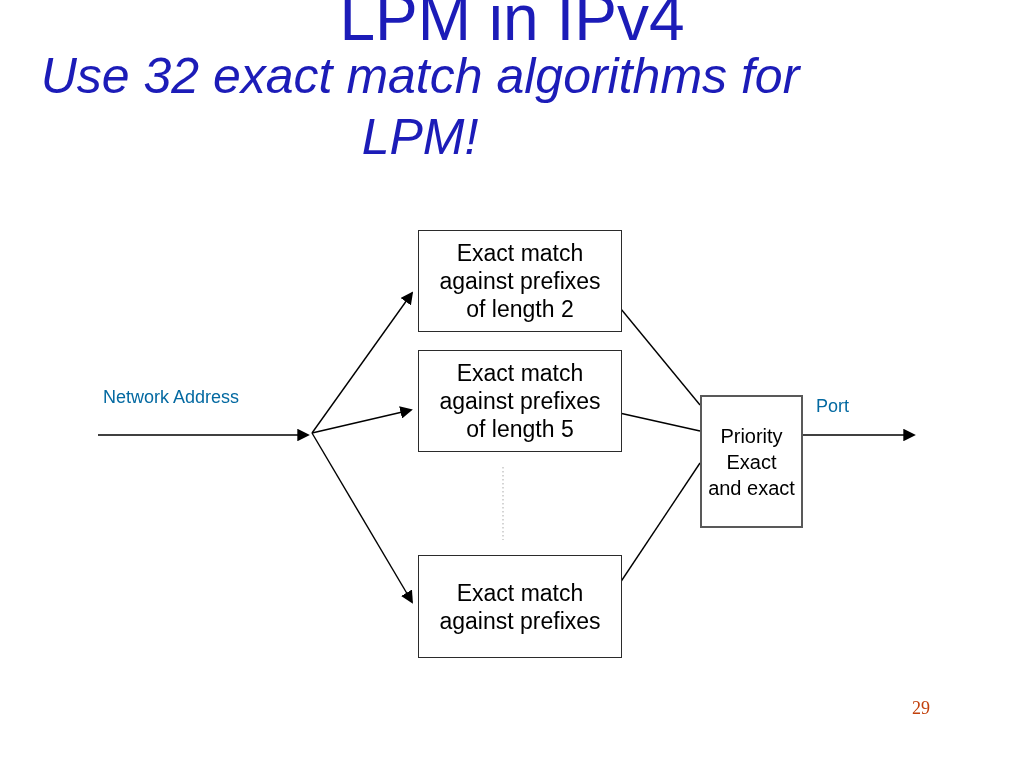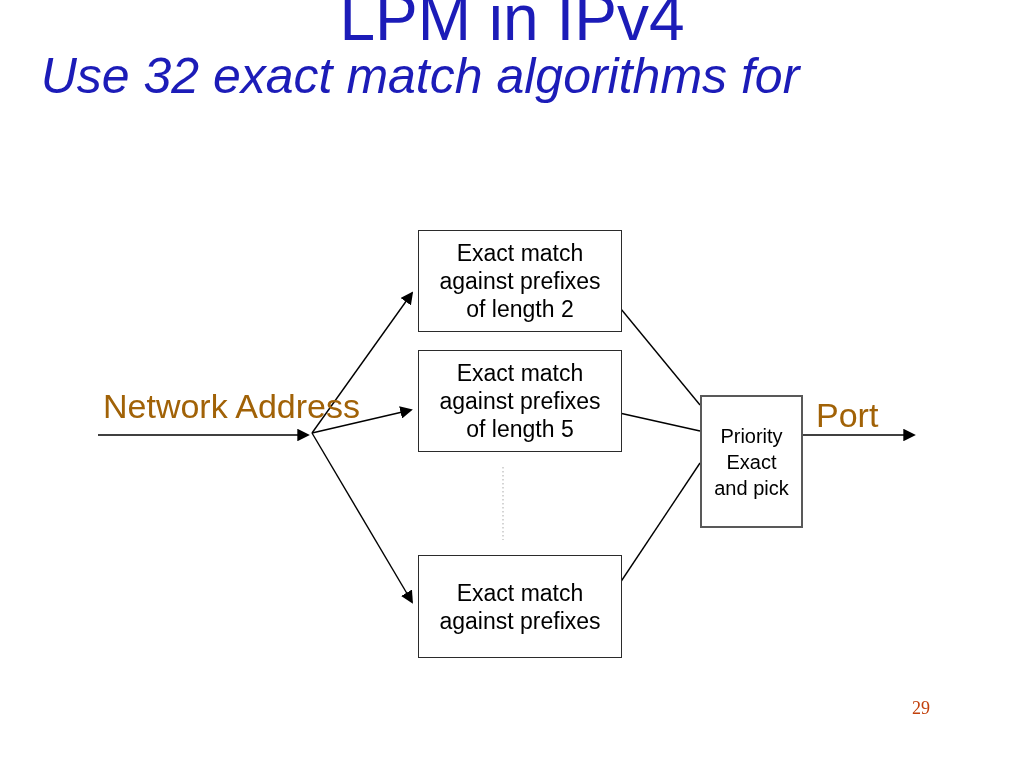--- a/index.html
+++ b/index.html
@@ -39,22 +39,22 @@
   }
   .connectors {
     position: absolute;
     top: 0;
     left: 0;
     width: 1024px;
     height: 768px;
   }
   .diagram-label {
     position: absolute;
-    font-size: 34px;
-    color: #a16207;
+    font-size: 18px;
+    color: #0369a1;
     line-height: 1.1;
     white-space: nowrap;
   }
   .input-label  { left: 103px; top: 388px; }
   .output-label { left: 816px; top: 397px; }
   .match-box {
     position: absolute;
     left: 418px;
     width: 204px;
     background: #ffffff;
@@ -97,20 +97,21 @@
 </style>
 </head>
 <body>
 
 <div class="slide">
 
   <h1 class="title">LPM in IPv4</h1>
 
   <div class="subtitle">
     <div>Use 32 exact match algorithms for</div>
+    <div>LPM!</div>
   </div>
 
   <svg class="connectors" width="1024" height="768" viewBox="0 0 1024 768">
     <defs>
       <marker id="arrowhead" viewBox="0 0 10 10" refX="8.5" refY="5" markerWidth="9" markerHeight="9" orient="auto-start-reverse">
         <path d="M 0 0 L 10 5 L 0 10 z" fill="#000000"></path>
       </marker>
     </defs>
     <line x1="98" y1="435" x2="308" y2="435" stroke="#000000" stroke-width="1.4" marker-end="url(#arrowhead)"></line>
     <line x1="312" y1="433" x2="412" y2="293" stroke="#000000" stroke-width="1.4" marker-end="url(#arrowhead)"></line>
@@ -138,20 +139,20 @@
   </div>
 
   <div class="match-box match-box-3">
     <div>Exact match</div>
     <div>against prefixes</div>
   </div>
 
   <div class="priority-box">
     <div>Priority</div>
     <div>Exact</div>
-    <div>and pick</div>
+    <div>and exact</div>
   </div>
 
   <div class="diagram-label output-label">Port</div>
 
   <div class="page-number">29</div>
 
 </div>
 
 </body></html>

